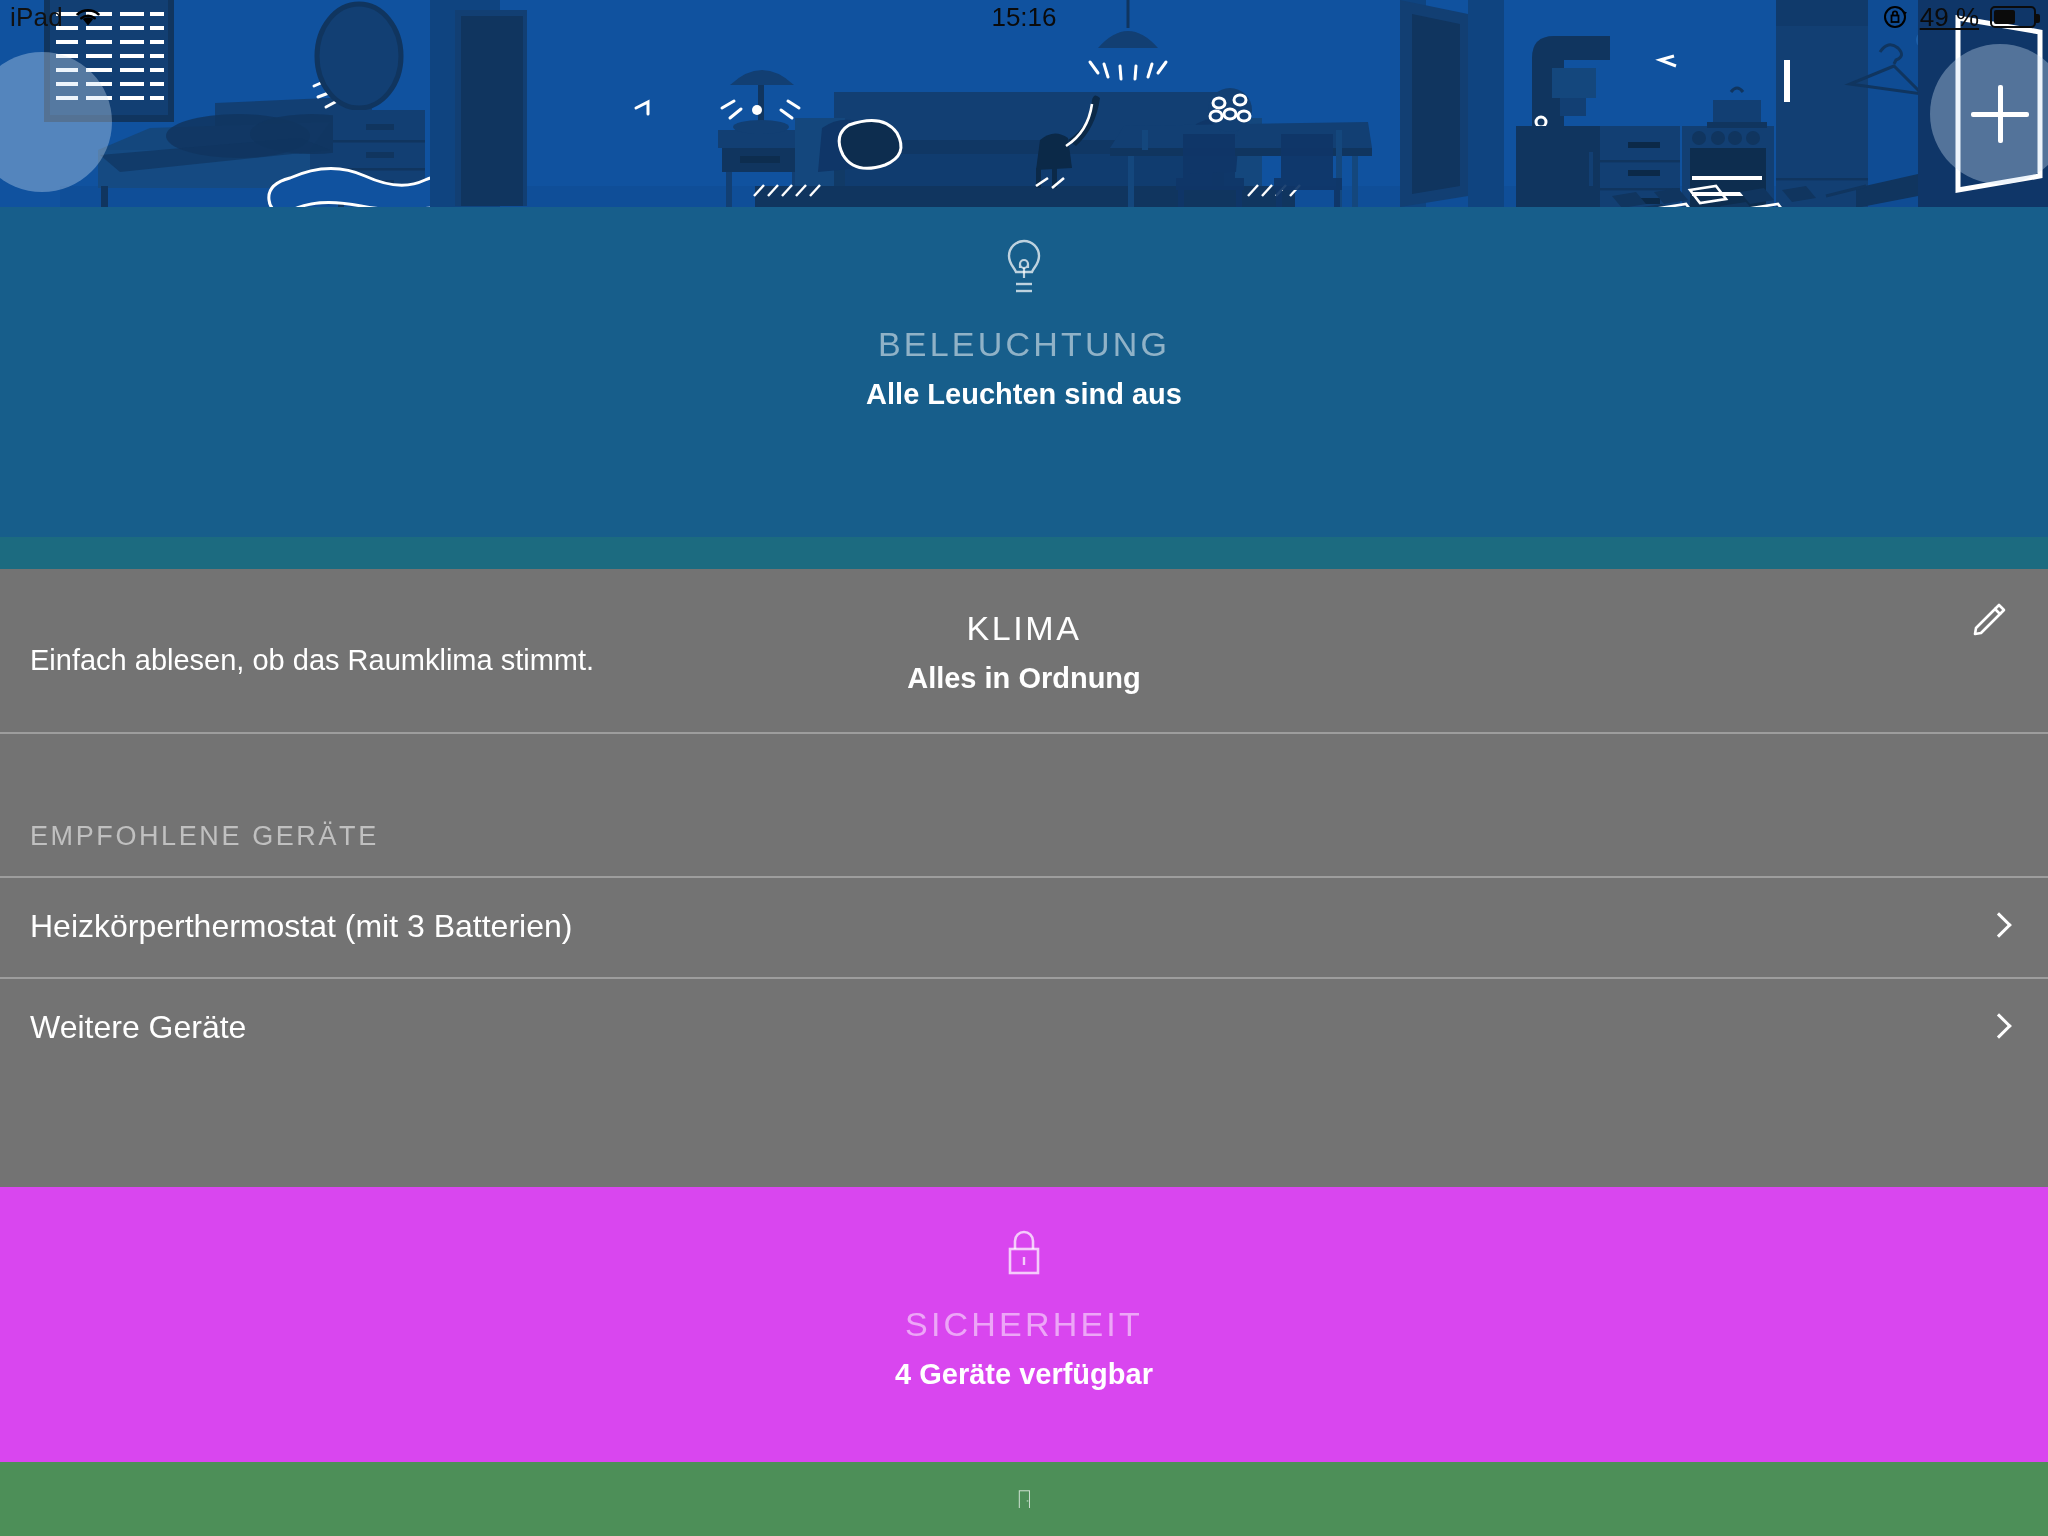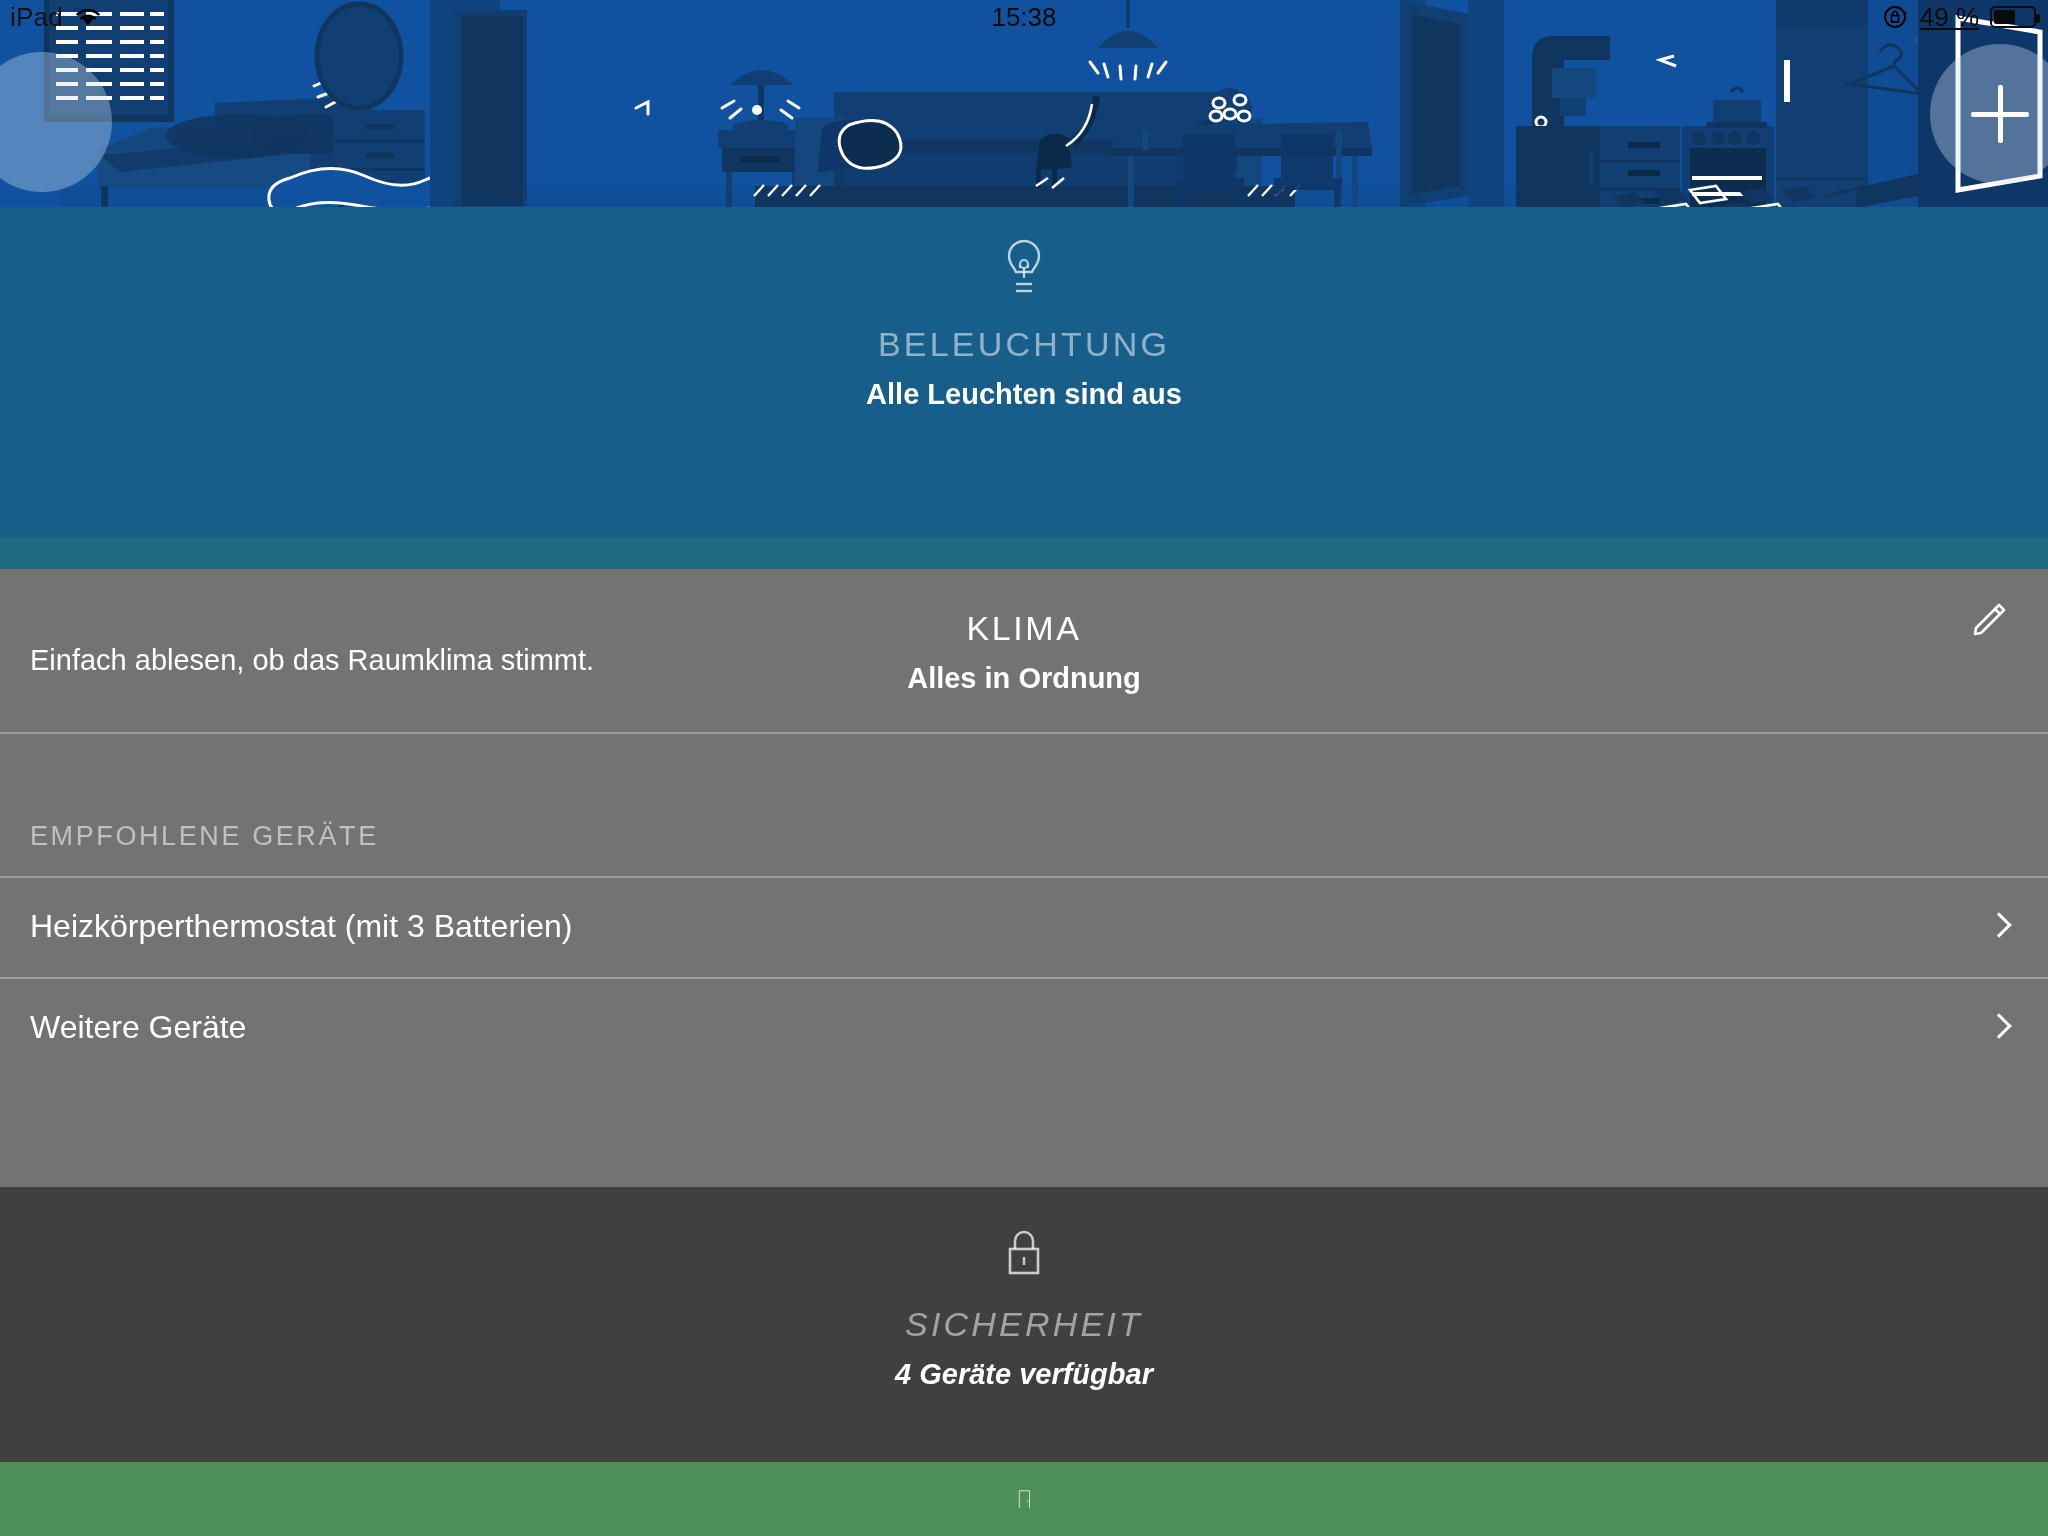--- a/index.html
+++ b/index.html
@@ -42,21 +42,21 @@
   .circ-left{ left:-28px; top:52px; width:140px; height:140px; }
   .circ-right{ right:-22px; top:44px; width:140px; height:140px;}
   .plus-h{ position:absolute; width:58px; height:5px; background:#ffffff; border-radius:2px;}
   .plus-v{ position:absolute; width:5px; height:58px; background:#ffffff; border-radius:2px;}
 
   
   .section{ position:absolute; left:0; width:2048px; }
 
   .sec-light{ top:207px; height:330px; background:#175e8b; }
   .sec-clima{ top:537px; height:650px; background:#737373;margin-top:32px; }
-  .sec-secur{ top:1187px; height:275px; background:#404040;font-style:italic; }
+  .sec-secur{ top:1187px; height:275px; background:#d946ef; }
   .sec-door { top:1462px; height:74px;  background:#4d8f58; }
 
   .sec-head{ width:100%; text-align:center; }
   .sec-icon{ display:block; margin:0 auto; }
   .sec-title{
     font-size:34px; letter-spacing:3.2px; font-weight:400;
     margin-top:22px;
   }
   .sec-sub{
     font-size:29px; font-weight:700; color:#ffffff; margin-top:14px;
@@ -373,21 +373,21 @@
   <div class="statusbar">
     <div class="sb-left">
       <span class="sb-ipad">iPad</span>
       <svg width="30" height="24" viewBox="0 0 30 24">
         <path d="M15 20.5 l5.2 -6.4 a8.2 8.2 0 0 0 -10.4 0 Z" fill="#000"></path>
         <path d="M4.5 9.2 a16 16 0 0 1 21 0" stroke="#000" stroke-width="2.6" fill="none" stroke-linecap="round"></path>
         <path d="M8.3 13.2 a10.6 10.6 0 0 1 13.4 0" stroke="#000" stroke-width="2.6" fill="none" stroke-linecap="round"></path>
       </svg>
     </div>
 
-    <div class="sb-center">15:38</div>
+    <div class="sb-center">15:16</div>
 
     <div class="sb-right">
       <svg width="26" height="26" viewBox="0 0 26 26">
         <circle cx="12" cy="13" r="10" fill="none" stroke="#000" stroke-width="2"></circle>
         <rect x="8.5" y="11.5" width="7" height="6.5" fill="none" stroke="#000" stroke-width="1.8"></rect>
         <path d="M9.8 11.5 v-2 a2.2 2.2 0 0 1 4.4 0 v2" fill="none" stroke="#000" stroke-width="1.8"></path>
         <path d="M20 7 l4 1.5 l-3 3 z" fill="#000"></path>
       </svg>
       <span class="sb-pct">49 %</span>
       <span class="batt">

